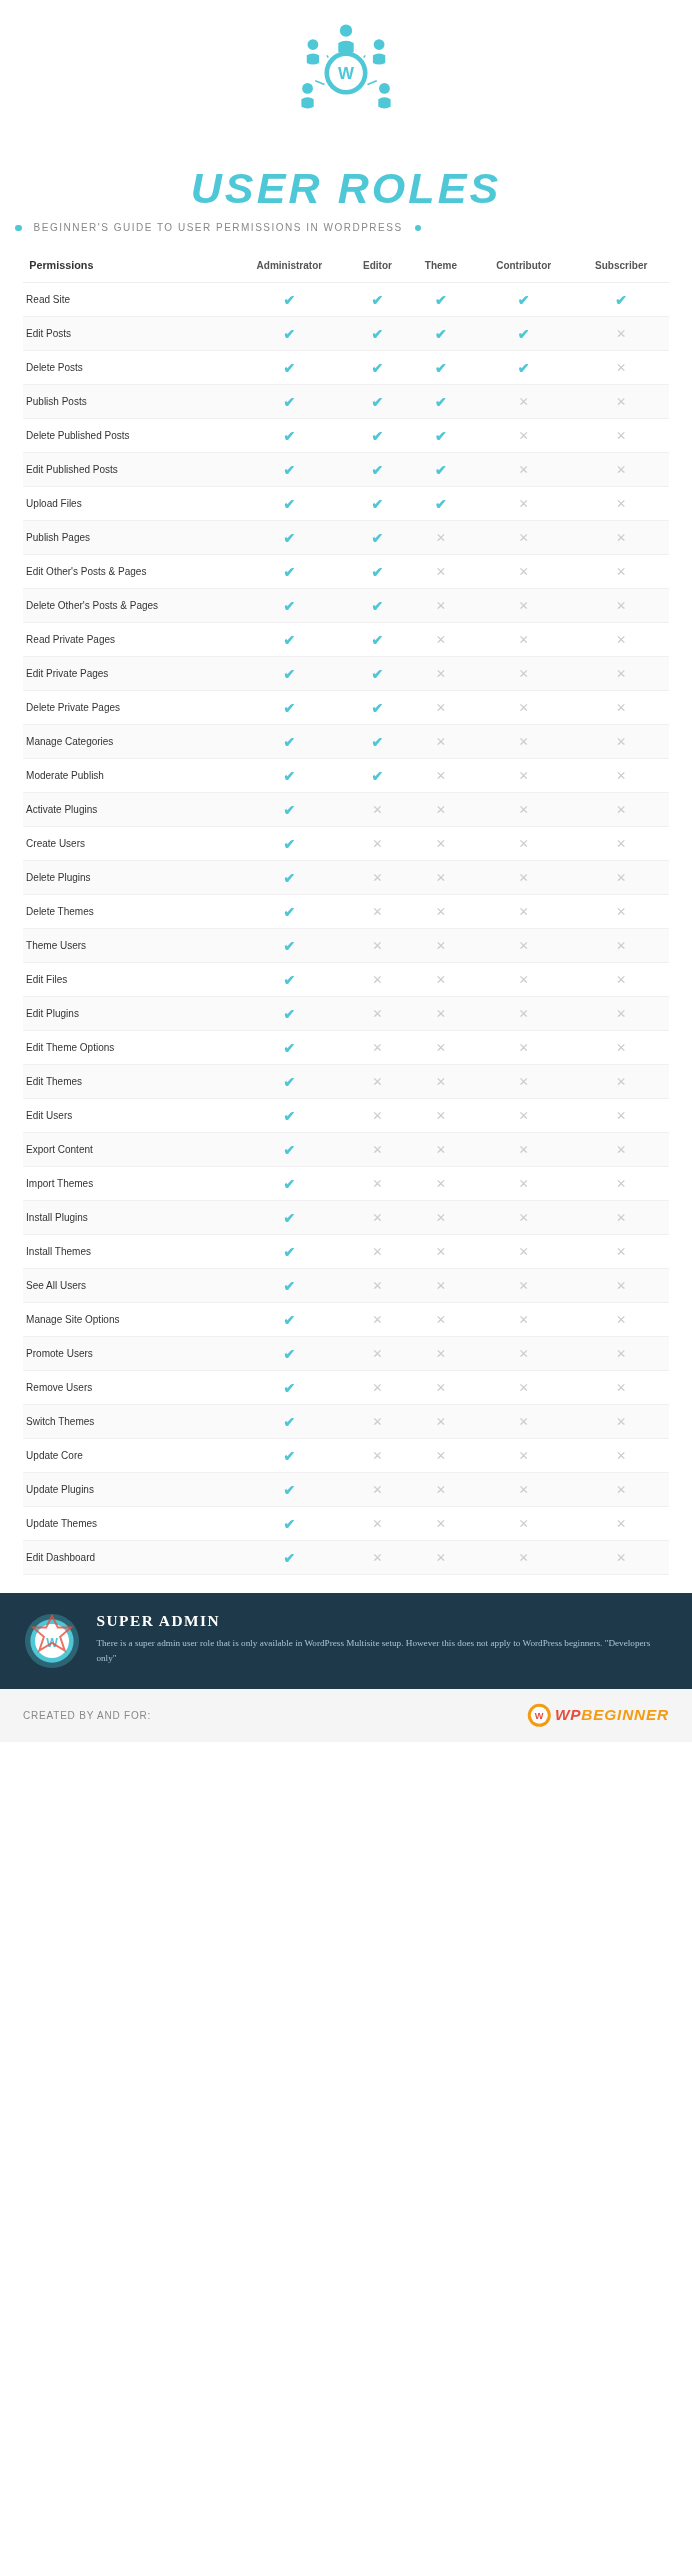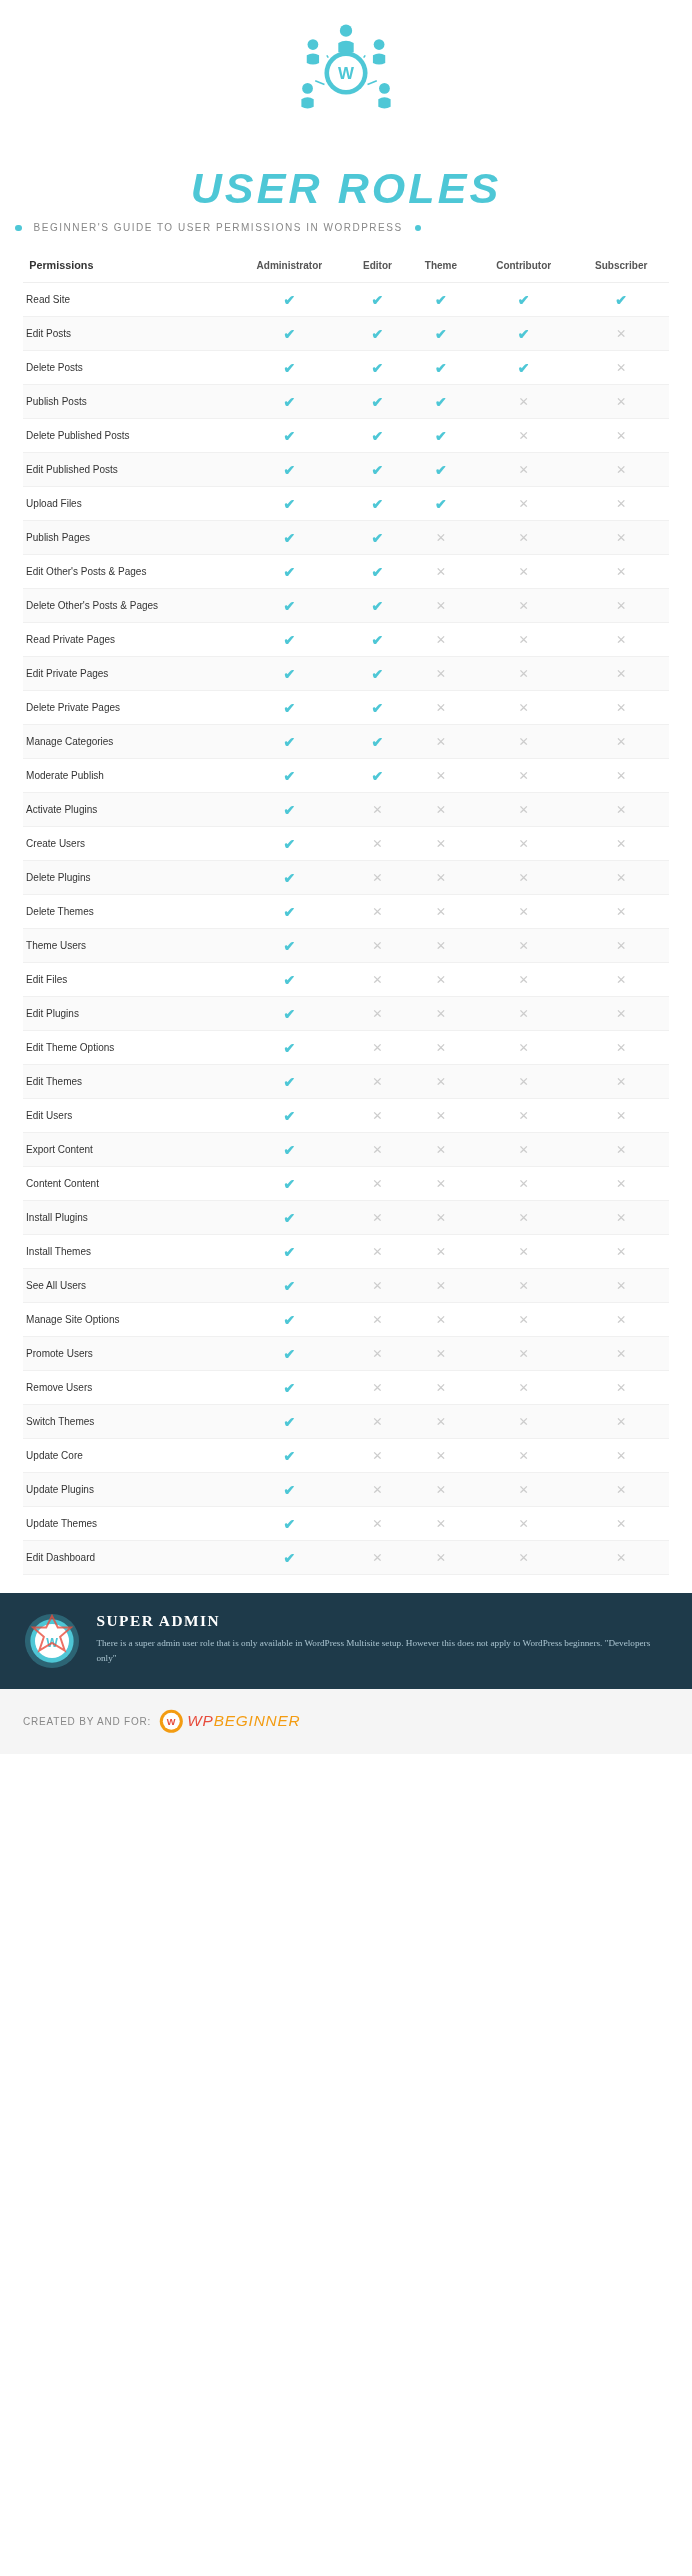--- a/index.html
+++ b/index.html
@@ -146,41 +146,41 @@
     }
 
     .footer-text {
       font-size: 9.2px;
       color: #aac4d0;
       line-height: 1.6;
     }
 
     .footer-bottom {
       background: #f5f5f5;
-      padding: 20px 23px;
+      padding: 14px 23px;
       text-align: center;
       display: flex;
       align-items: center;
-      justify-content: flex-start;
+      justify-content: space-between;
       gap: 7.7px;
       font-size: 10px;
       color: #888;
       letter-spacing: 0.8px;
       text-transform: uppercase;
     }
 
     .wpbeginner-logo {
       display: inline-flex;
       align-items: center;
       gap: 3.8px;
     }
 
     .wpbeginner-text {
       font-size: 15.4px;
-      font-weight: 400;
+      font-weight: 700;
       font-style: italic;
     }
 
     .wpbeginner-wp {
       color: #e74c3c;
     }
 
     .wpbeginner-beginner {
       color: #f39c12;
     }
@@ -442,21 +442,21 @@
         </tr>
         <tr>
           <td>Export Content</td>
           <td><span class="check">✔</span></td>
           <td><span class="cross">✕</span></td>
           <td><span class="cross">✕</span></td>
           <td><span class="cross">✕</span></td>
           <td><span class="cross">✕</span></td>
         </tr>
         <tr>
-          <td>Content Content</td>
+          <td>Import Themes</td>
           <td><span class="check">✔</span></td>
           <td><span class="cross">✕</span></td>
           <td><span class="cross">✕</span></td>
           <td><span class="cross">✕</span></td>
           <td><span class="cross">✕</span></td>
         </tr>
         <tr>
           <td>Install Plugins</td>
           <td><span class="check">✔</span></td>
           <td><span class="cross">✕</span></td>

